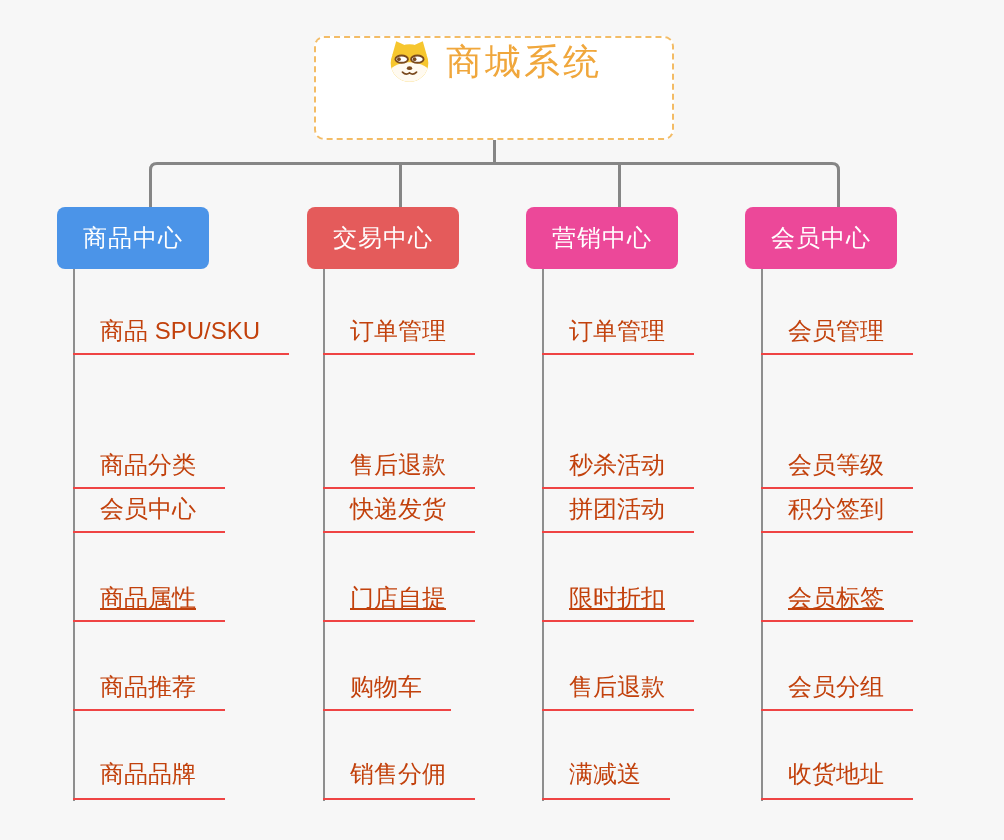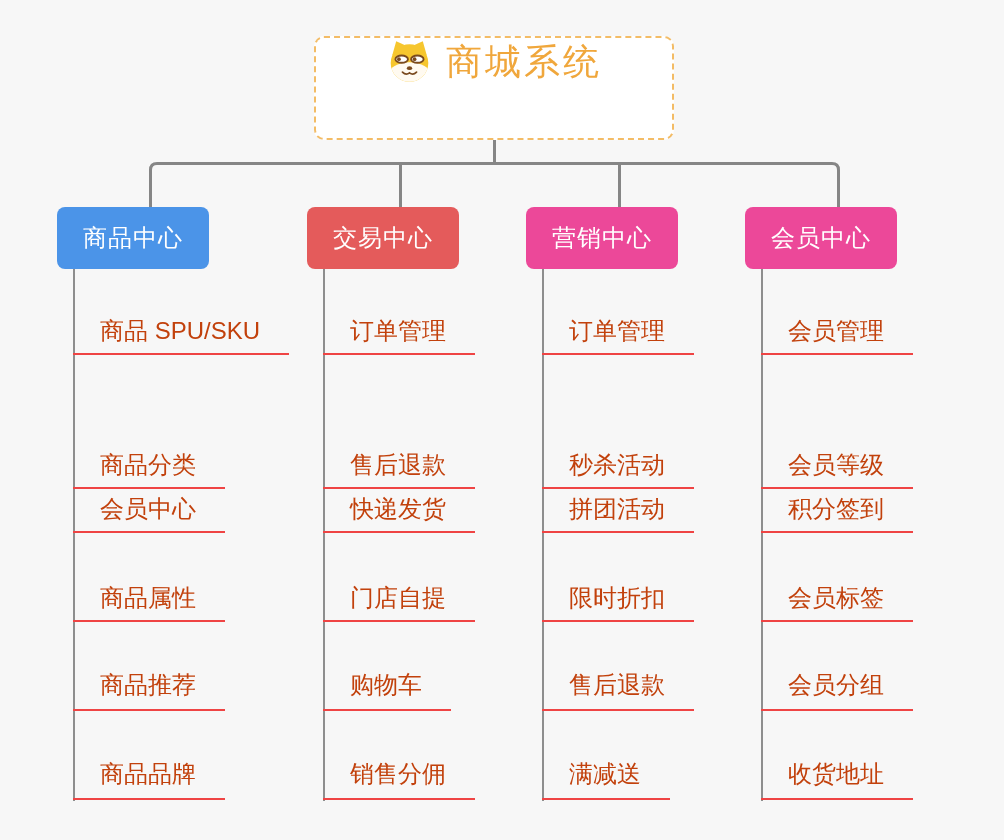--- a/index.html
+++ b/index.html
@@ -77,22 +77,22 @@
     font-size: 24px;
     line-height: 32px;
     color: #c2410c;
     padding: 0 29px 6px 27px;
     border-bottom: 2px solid #ef4444;
     cursor: pointer;
   }
   .row-0 { top: 108px; }
   .row-1 { top: 197px; margin-top: 45px; }
   .row-2 { top: 286px; }
-  .row-3 { top: 375px; }
-  .row-4 { top: 464px; font-family: Liberation Mono, monospace; }
+  .row-3 { top: 375px; text-decoration: underline; }
+  .row-4 { top: 464px; }
   .row-5 { top: 553px; font-family: Liberation Mono, monospace; }
 </style>
 </head>
 <body>
 
 <div class="canvas">
 
   <svg class="connectors" viewBox="0 0 1004 840" xmlns="http://www.w3.org/2000/svg">
     <g fill="none" stroke-width="3" style="stroke: rgb(134, 134, 134);">
       <path d="M494.5 140 L494.5 163.5"></path>

